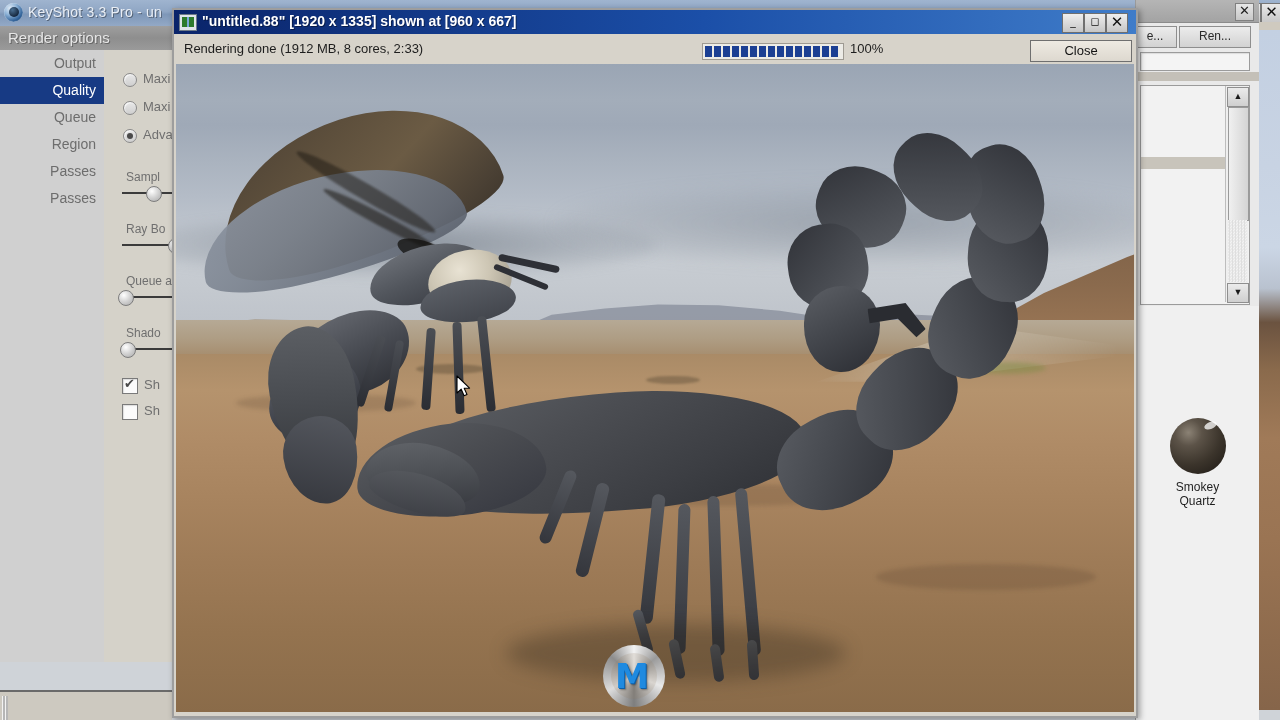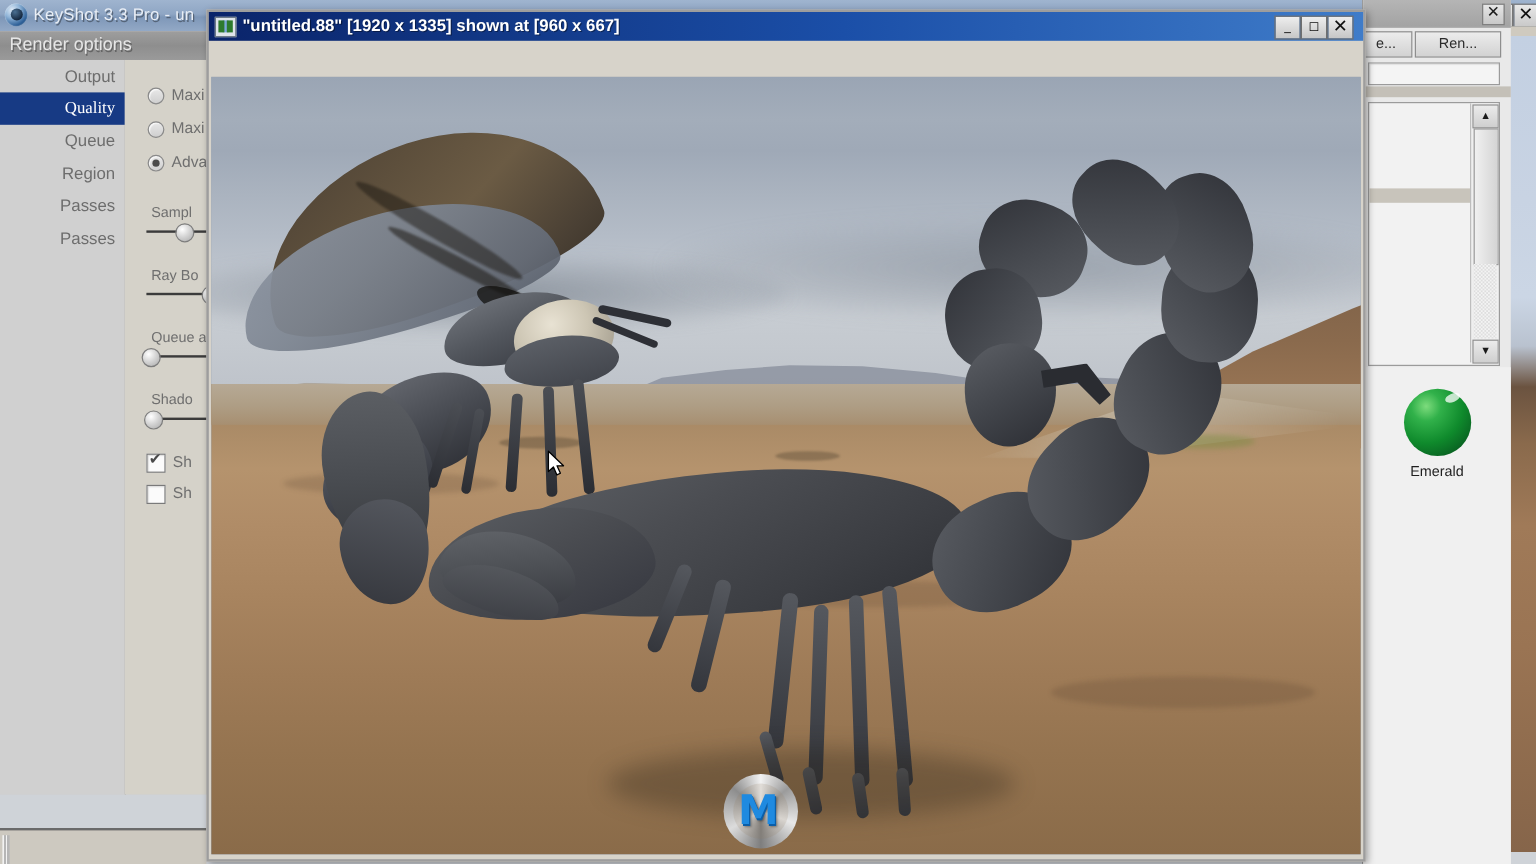--- a/index.html
+++ b/index.html
@@ -56,21 +56,21 @@
   }
   #ro-body{left:0;top:24px;width:172px;height:640px;}
   #ro-list{
     left:0;top:0;width:104px;height:612px;background:#d0d0d0;
     border-right:1px solid #9a9a9a;
   }
   .ro-item{
     position:relative;height:27px;line-height:27px;text-align:right;
     padding-right:8px;font-size:14px;color:#6d6d6d;white-space:nowrap;
   }
-  .ro-item.sel{background:#173a84;color:#ffffff;font-family:Liberation Serif, serif;}
+  .ro-item.sel{background:#173a84;color:#ffffff;}
   #ro-pane{
     left:104px;top:0;width:68px;height:612px;background:#d5d2c9;
   }
   .radio-row{position:relative;height:28px;}
   .radio{
     position:absolute;left:19px;top:7px;width:12px;height:12px;border-radius:50%;
     background:linear-gradient(to bottom,#e8e8e8,#cfcfcf);
     border:1px solid #8a8a8a;box-shadow:inset 1px 1px 1px rgba(255,255,255,.8);
   }
   .radio.on:after{
@@ -427,23 +427,24 @@
     <div class="abs" id="rp-tree-sel"></div>
     <div class="abs" id="rp-scroll">
       <div class="sb-btn" id="sb-up">▲</div>
       <div id="sb-thumb"></div>
       <div id="sb-groove"></div>
       <div class="sb-btn" id="sb-down">▼</div>
     </div>
   </div>
 
   <div class="abs" id="rp-lib">
-    <div class="mat" style="top:18px;">
-      <div class="mat-ball" id="ball-emerald"></div>
-      <div class="mat-label">Emerald</div>
+    <div class="mat" style="top:112px;">
+      <div class="mat-ball" id="ball-smokey"></div>
+      <div class="mat-label">Smokey</div>
+      <div class="mat-label" style="margin-top:0;">Quartz</div>
     </div>
   </div>
 </div>
 
 <div class="abs" id="render-options">
   <div class="abs" id="ro-header">
     <div class="abs" id="ro-header-text">Render options</div>
   </div>
 
   <div class="abs" id="ro-body">
@@ -512,20 +513,28 @@
   <div class="abs" id="rw-titlebar">
     <div class="abs" id="rw-icon">
       <div class="abs" id="rw-icon-inner"></div>
     </div>
     <div class="abs" id="rw-title-text">"untitled.88" [1920 x 1335] shown at [960 x 667]</div>
     <div class="wbtn" id="rw-min">_</div>
     <div class="wbtn" id="rw-max">◻</div>
     <div class="wbtn" id="rw-close">✕</div>
   </div>
 
+  <div class="abs" id="rw-statusbar">
+    <div class="abs" id="rw-status-text">Rendering done (1912 MB, 8 cores,  2:33)</div>
+    <div class="abs" id="rw-progress">
+      <div class="abs" id="rw-progress-fill"></div>
+    </div>
+    <div class="abs" id="rw-progress-pct">100%</div>
+    <div class="abs" id="rw-close-btn">Close</div>
+  </div>
 
   <div class="abs" id="rw-image">
     <div id="scene">
 
       <div id="sky"></div>
       <div id="cloud-1"></div>
       <div id="cloud-2"></div>
       <div id="mountain-far"></div>
       <div id="mountain-mid"></div>
       <div id="hill-left"></div>

